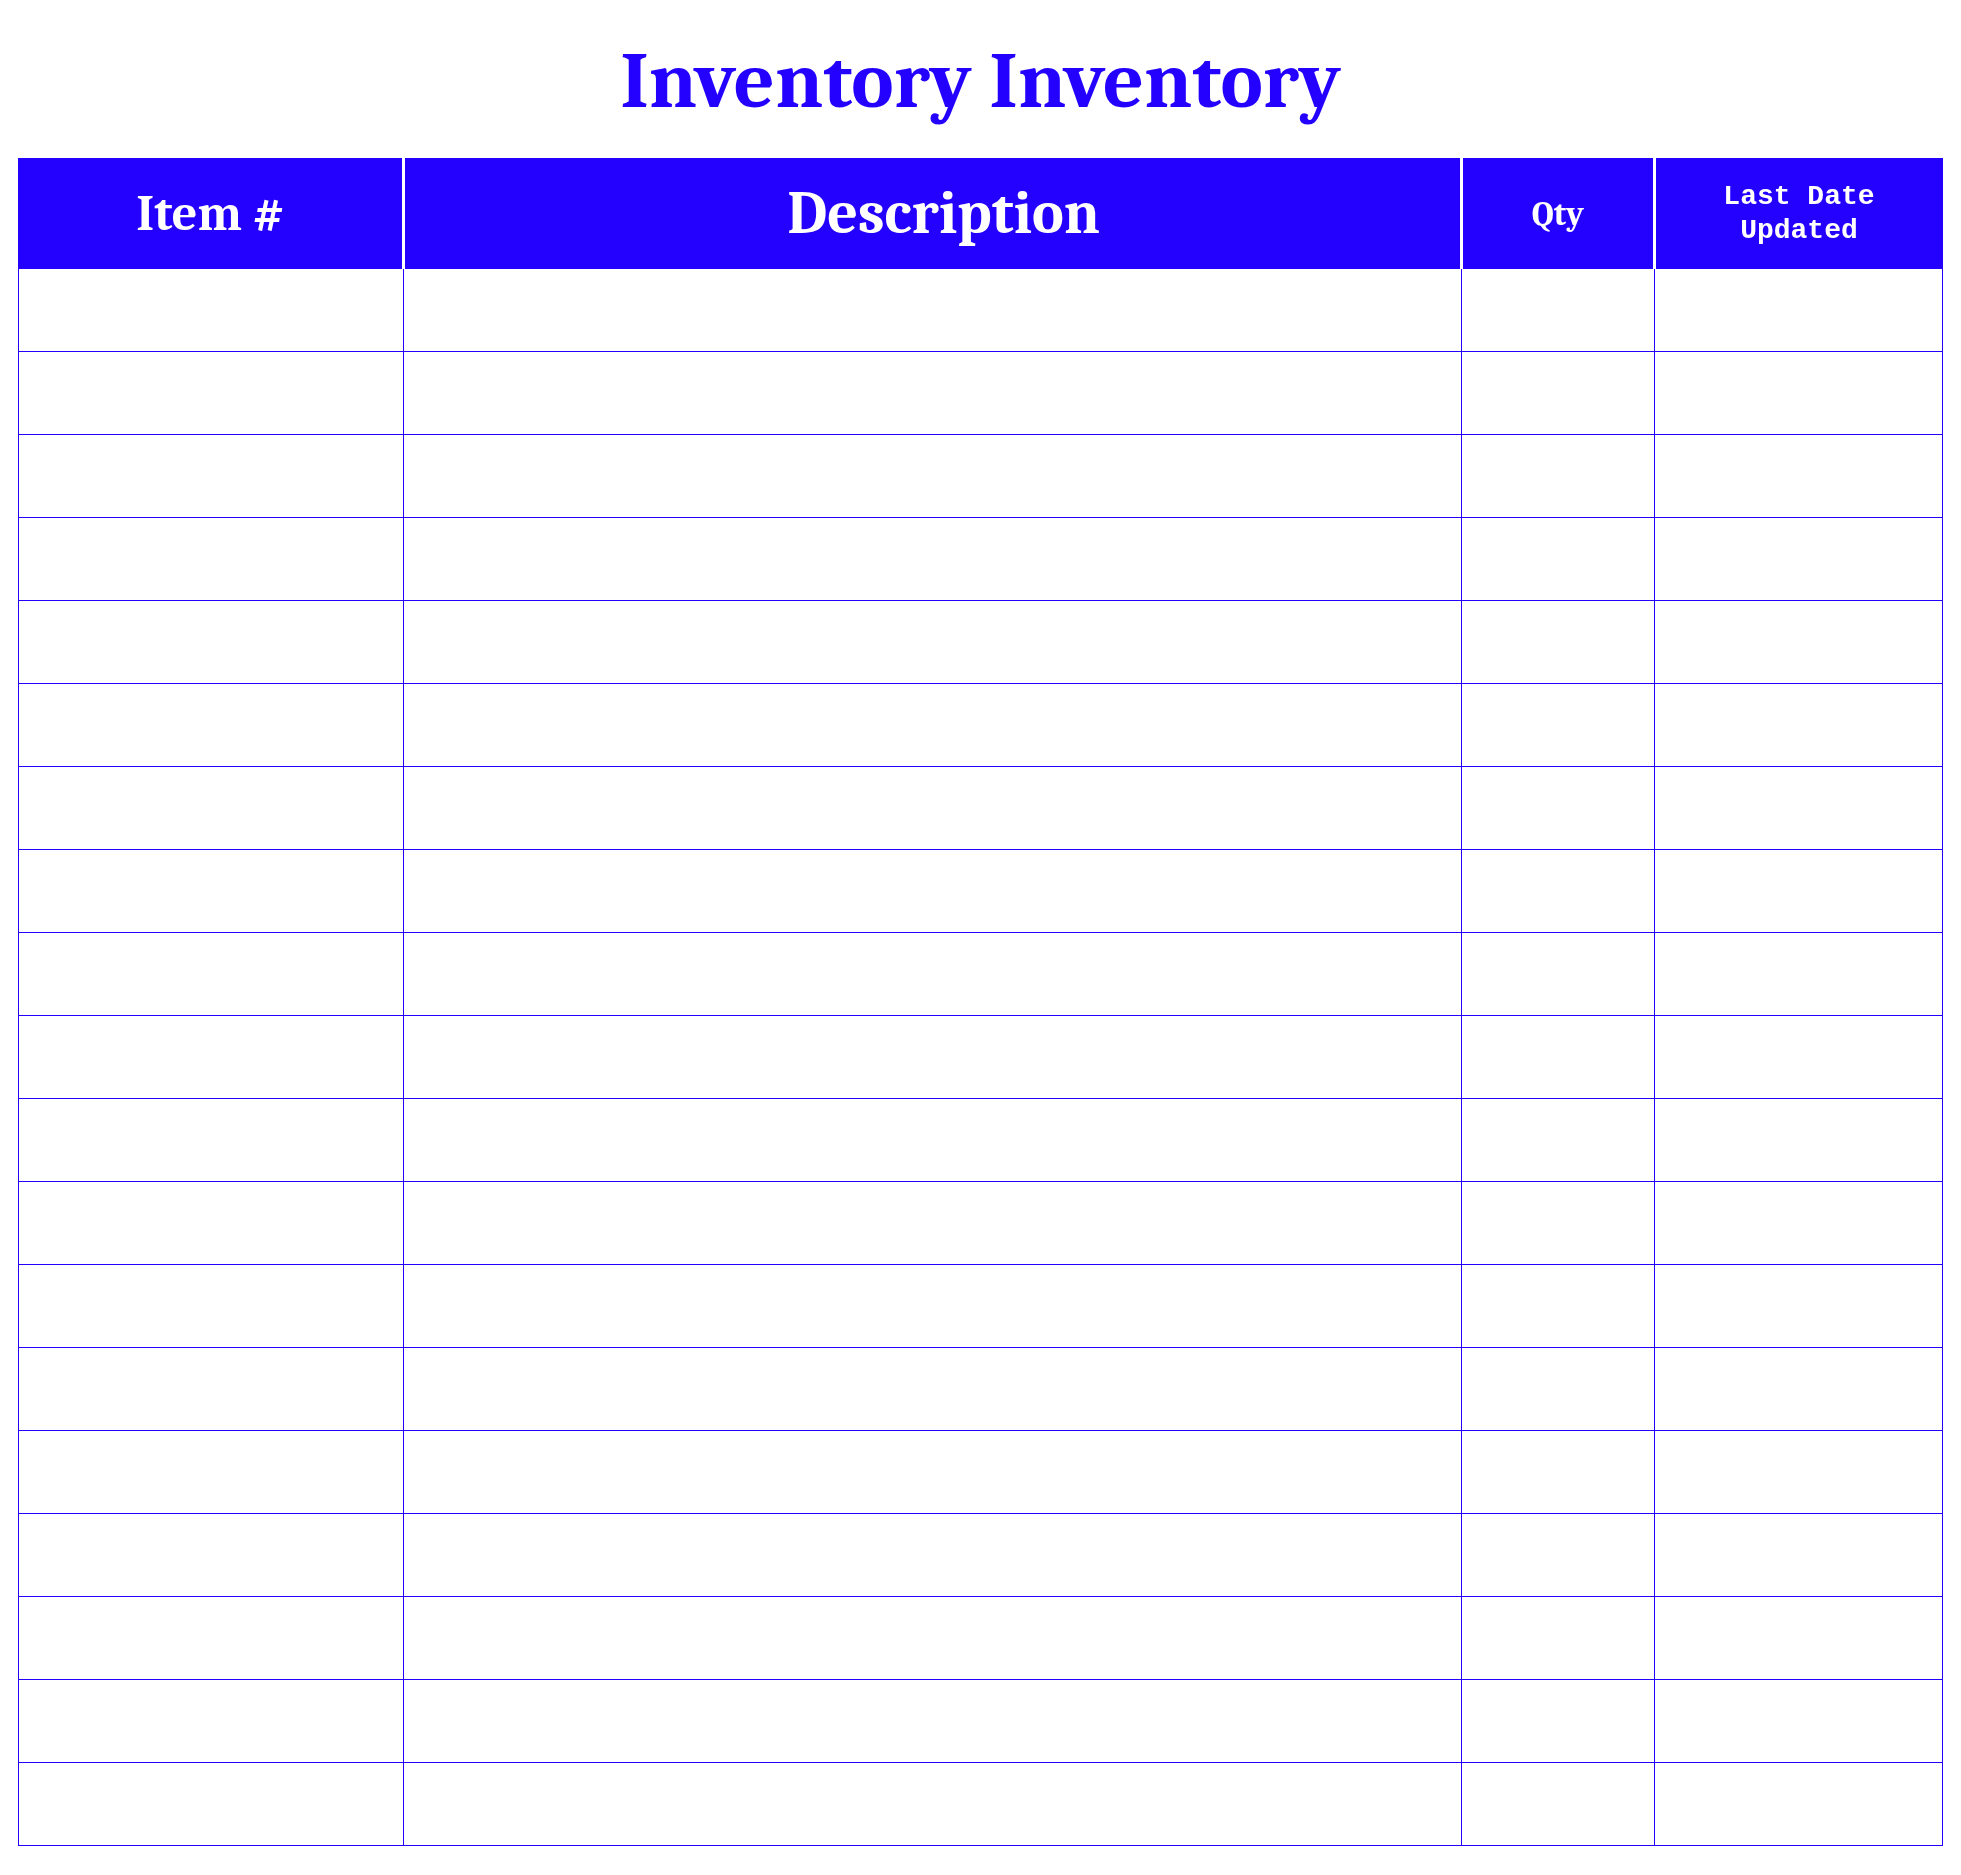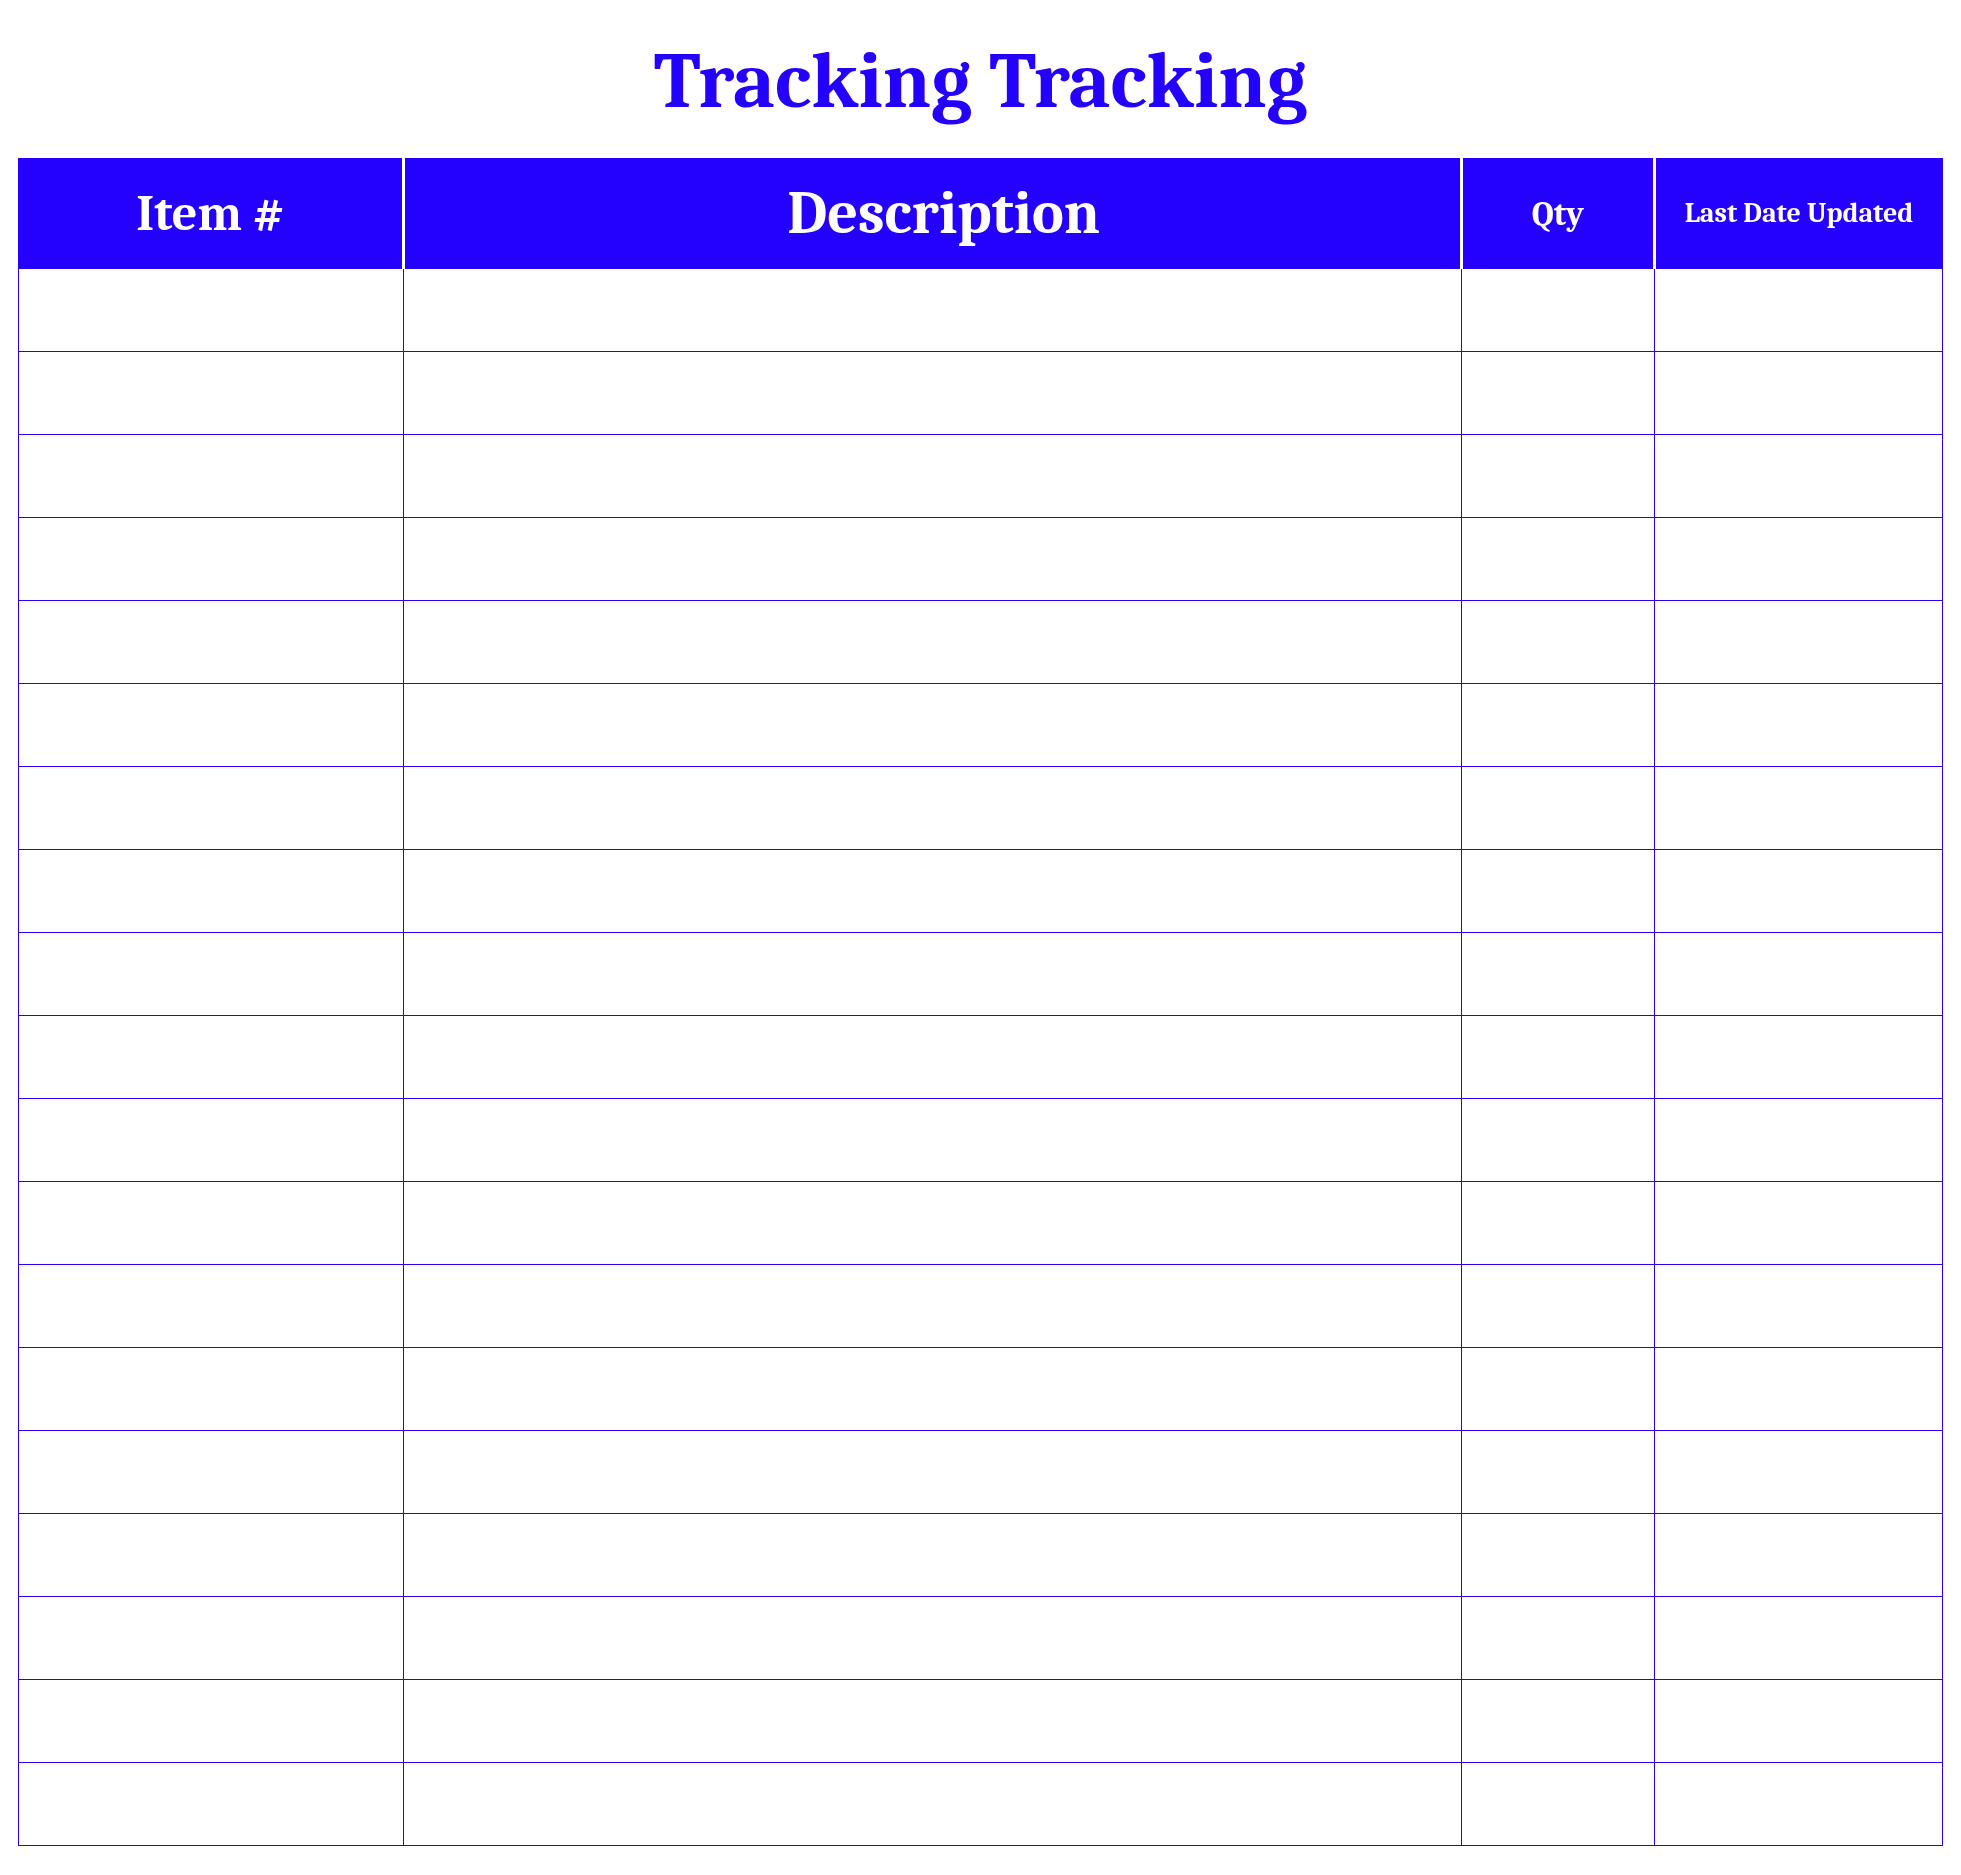--- a/index.html
+++ b/index.html
@@ -54,20 +54,21 @@
       padding-left: 27px;
     }
     th.col-qty {
       width: 10%;
       font-size: 34px;
     }
     th.col-date {
       width: 15%;
       font-size: 28px;
       line-height: 1.2;
+      font-family: Liberation Mono, monospace;
     }
     td {
       border: 0.9px solid #2400ff;
       height: 83px;
       background: #ffffff;
       padding: 4.4px;
     }
     tbody tr:first-child td {
       border-top: 1.8px solid #2400ff;
     }
@@ -78,21 +79,21 @@
       border-right: 1.8px solid #2400ff;
     }
     tbody tr:last-child td {
        border-bottom: 1.8px solid #2400ff;
     }
   </style>
 </head>
 <body>
 
 <div class="container">
-  <h1 class="title">Tracking Tracking</h1>
+  <h1 class="title">Inventory Inventory</h1>
   <table>
     <thead>
       <tr>
         <th class="col-item">Item #</th>
         <th class="col-desc">Description</th>
         <th class="col-qty">Qty</th>
         <th class="col-date">Last Date Updated</th>
       </tr>
     </thead>
     <tbody id="table-body">

